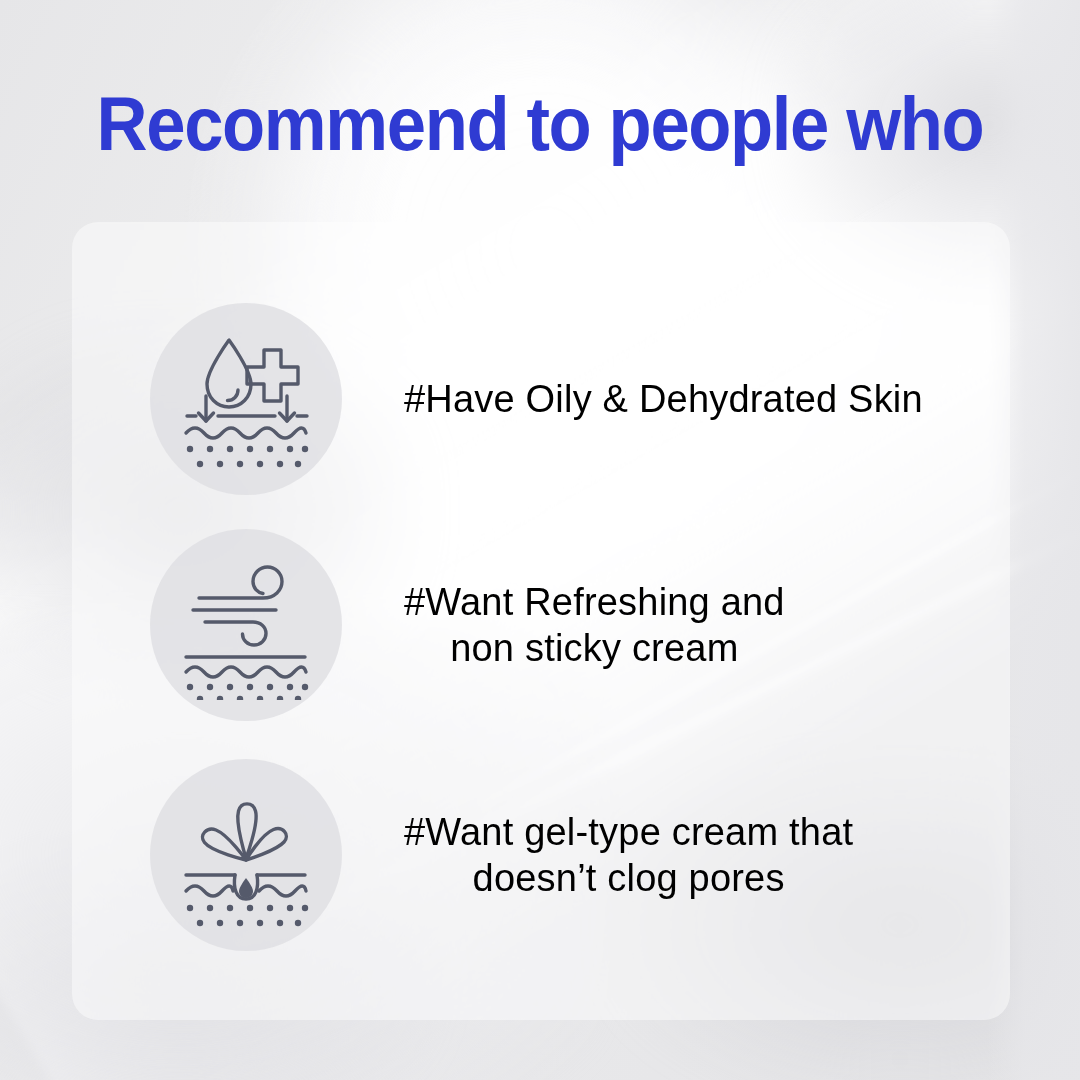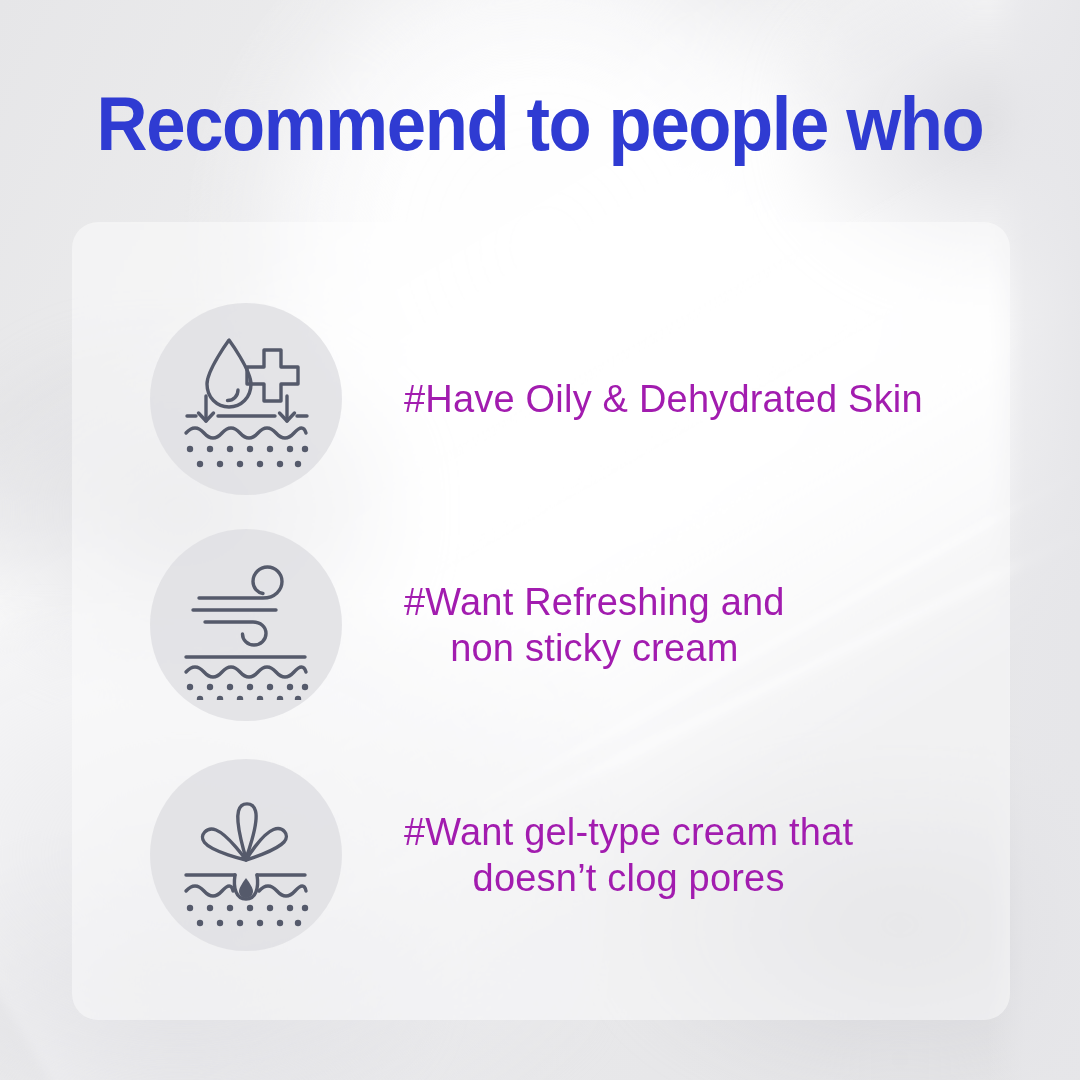--- a/index.html
+++ b/index.html
@@ -166,21 +166,21 @@
     display:flex;
     align-items:center;
     justify-content:center;
   }
   .icon-circle svg{ display:block; }
 
   .row-text{
     margin-left:62px;
     font-size:38px;
     line-height:1.22;
-    color:#a21caf;
+    color:#000000;
     font-weight:400;
     letter-spacing:.2px;
     text-align:center;
     white-space:pre-line;
   }
   .row-0 .row-text{ text-align:left; }
 
 </style>
 </head>
 <body>

